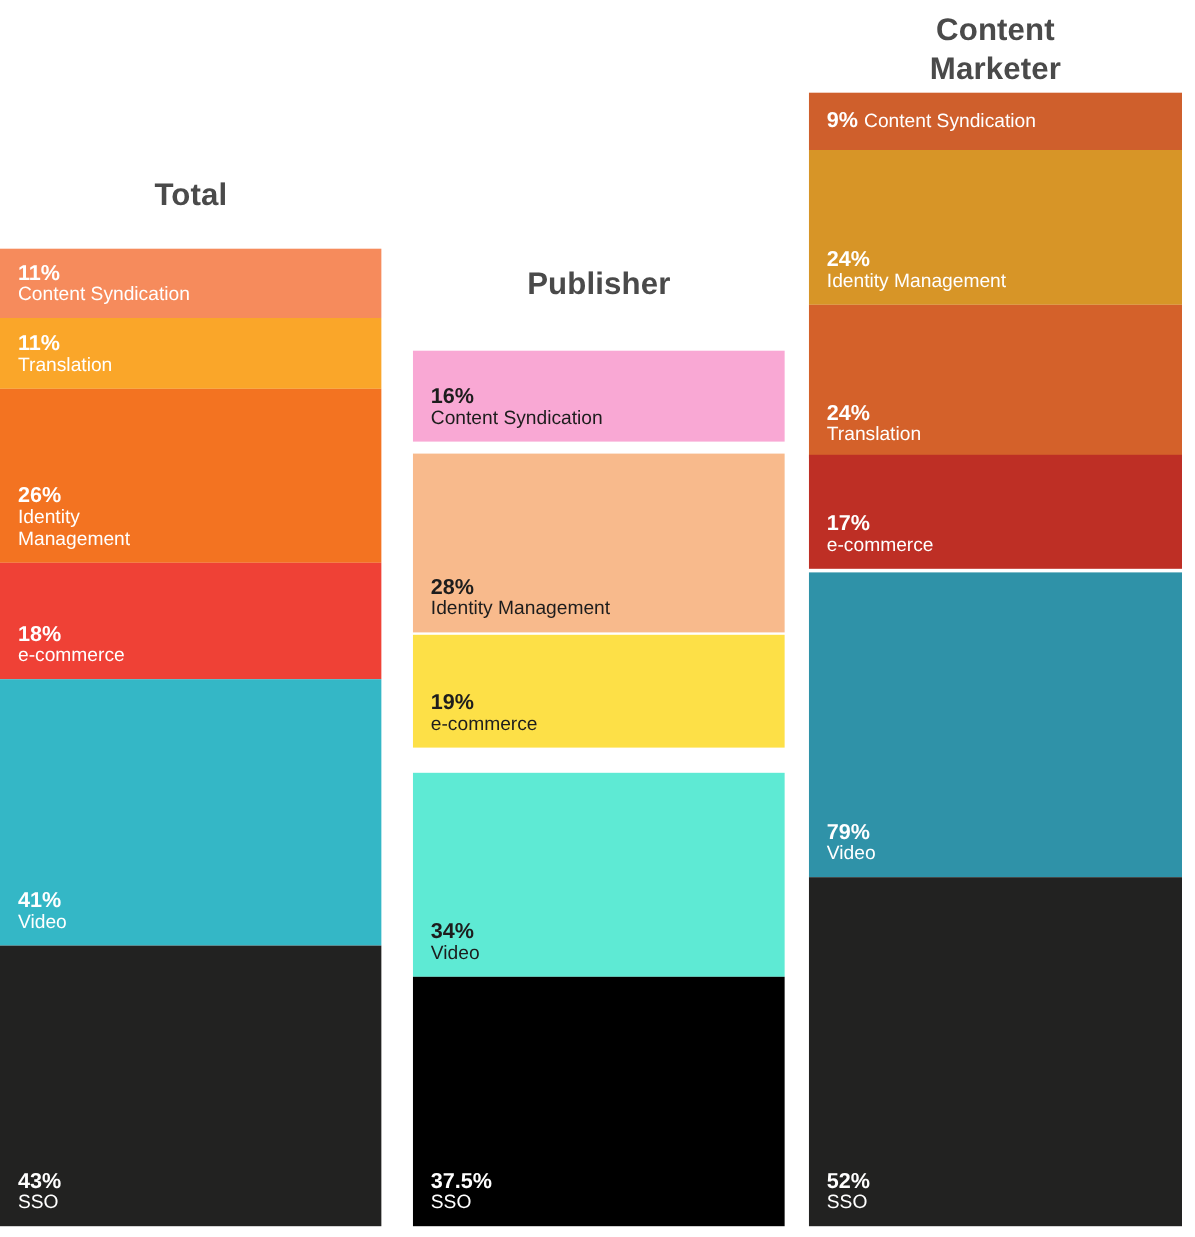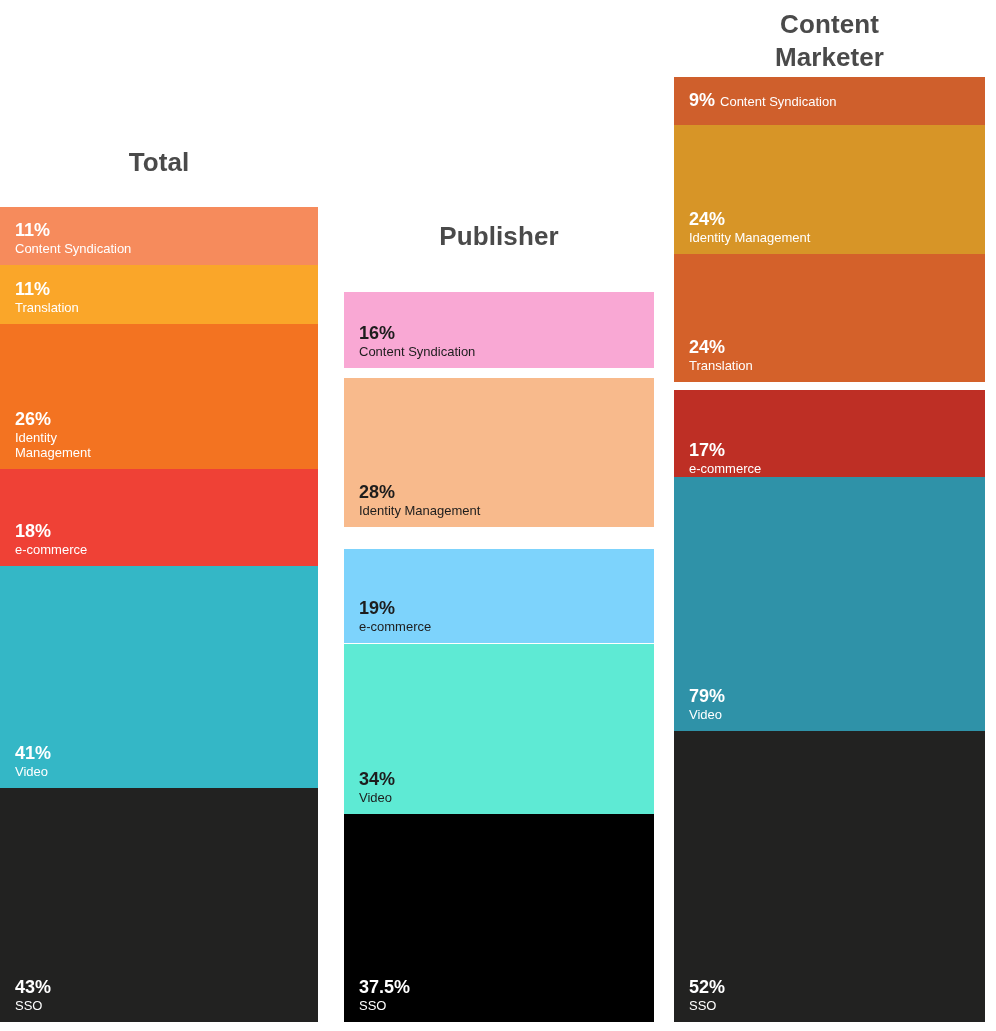--- a/index.html
+++ b/index.html
@@ -63,21 +63,21 @@
     bottom: 9px;
     line-height: 1.16;
   }
 
   .seg-pct {
     font-size: 18px;
     font-weight: bold;
     display: block;
   }
   .seg-name {
-    font-size: 13px;
+    font-size: 16px;
     font-weight: normal;
     display: block;
   }
 
   
   .seg-labels.inline .seg-pct,
   .seg-labels.inline .seg-name {
     display: inline;
   }
   .seg-labels.inline .seg-pct { margin-right: 5px; }
@@ -139,21 +139,21 @@
             <span class="seg-pct">16%</span>
             <span class="seg-name" style="white-space: pre-line;">Content Syndication</span>
           </div>
         </div>
         <div class="segment" style="top: 86px; height: 149px; background: rgb(248, 186, 140);">
           <div class="seg-labels dark-text">
             <span class="seg-pct">28%</span>
             <span class="seg-name" style="white-space: pre-line;">Identity Management</span>
           </div>
         </div>
-        <div class="segment" style="top: 237px; height: 94px; background: #7dd3fc; margin-top: 20px;">
+        <div class="segment" style="top: 237px; height: 94px; background: #fde047;">
           <div class="seg-labels dark-text">
             <span class="seg-pct">19%</span>
             <span class="seg-name" style="white-space: pre-line;">e-commerce</span>
           </div>
         </div>
         <div class="segment" style="top: 352px; height: 170px; background: #5eead4; text-decoration: underline;">
           <div class="seg-labels dark-text">
             <span class="seg-pct">34%</span>
             <span class="seg-name" style="white-space: pre-line;">Video</span>
           </div>
@@ -178,21 +178,21 @@
             <span class="seg-pct">24%</span>
             <span class="seg-name" style="white-space: pre-line;">Identity Management</span>
           </div>
         </div>
         <div class="segment" style="top: 177px; height: 128px; background: rgb(212, 97, 42);">
           <div class="seg-labels light-text">
             <span class="seg-pct">24%</span>
             <span class="seg-name" style="white-space: pre-line;">Translation</span>
           </div>
         </div>
-        <div class="segment" style="top: 313px; height: 95px; background: rgb(190, 47, 37);">
+        <div class="segment" style="top: 302px; height: 95px; background: rgb(190, 47, 37);">
           <div class="seg-labels light-text">
             <span class="seg-pct">17%</span>
             <span class="seg-name" style="white-space: pre-line;">e-commerce</span>
           </div>
         </div>
         <div class="segment" style="top: 400px; height: 254px; background: rgb(47, 146, 168);">
           <div class="seg-labels light-text">
             <span class="seg-pct">79%</span>
             <span class="seg-name" style="white-space: pre-line;">Video</span>
           </div>

